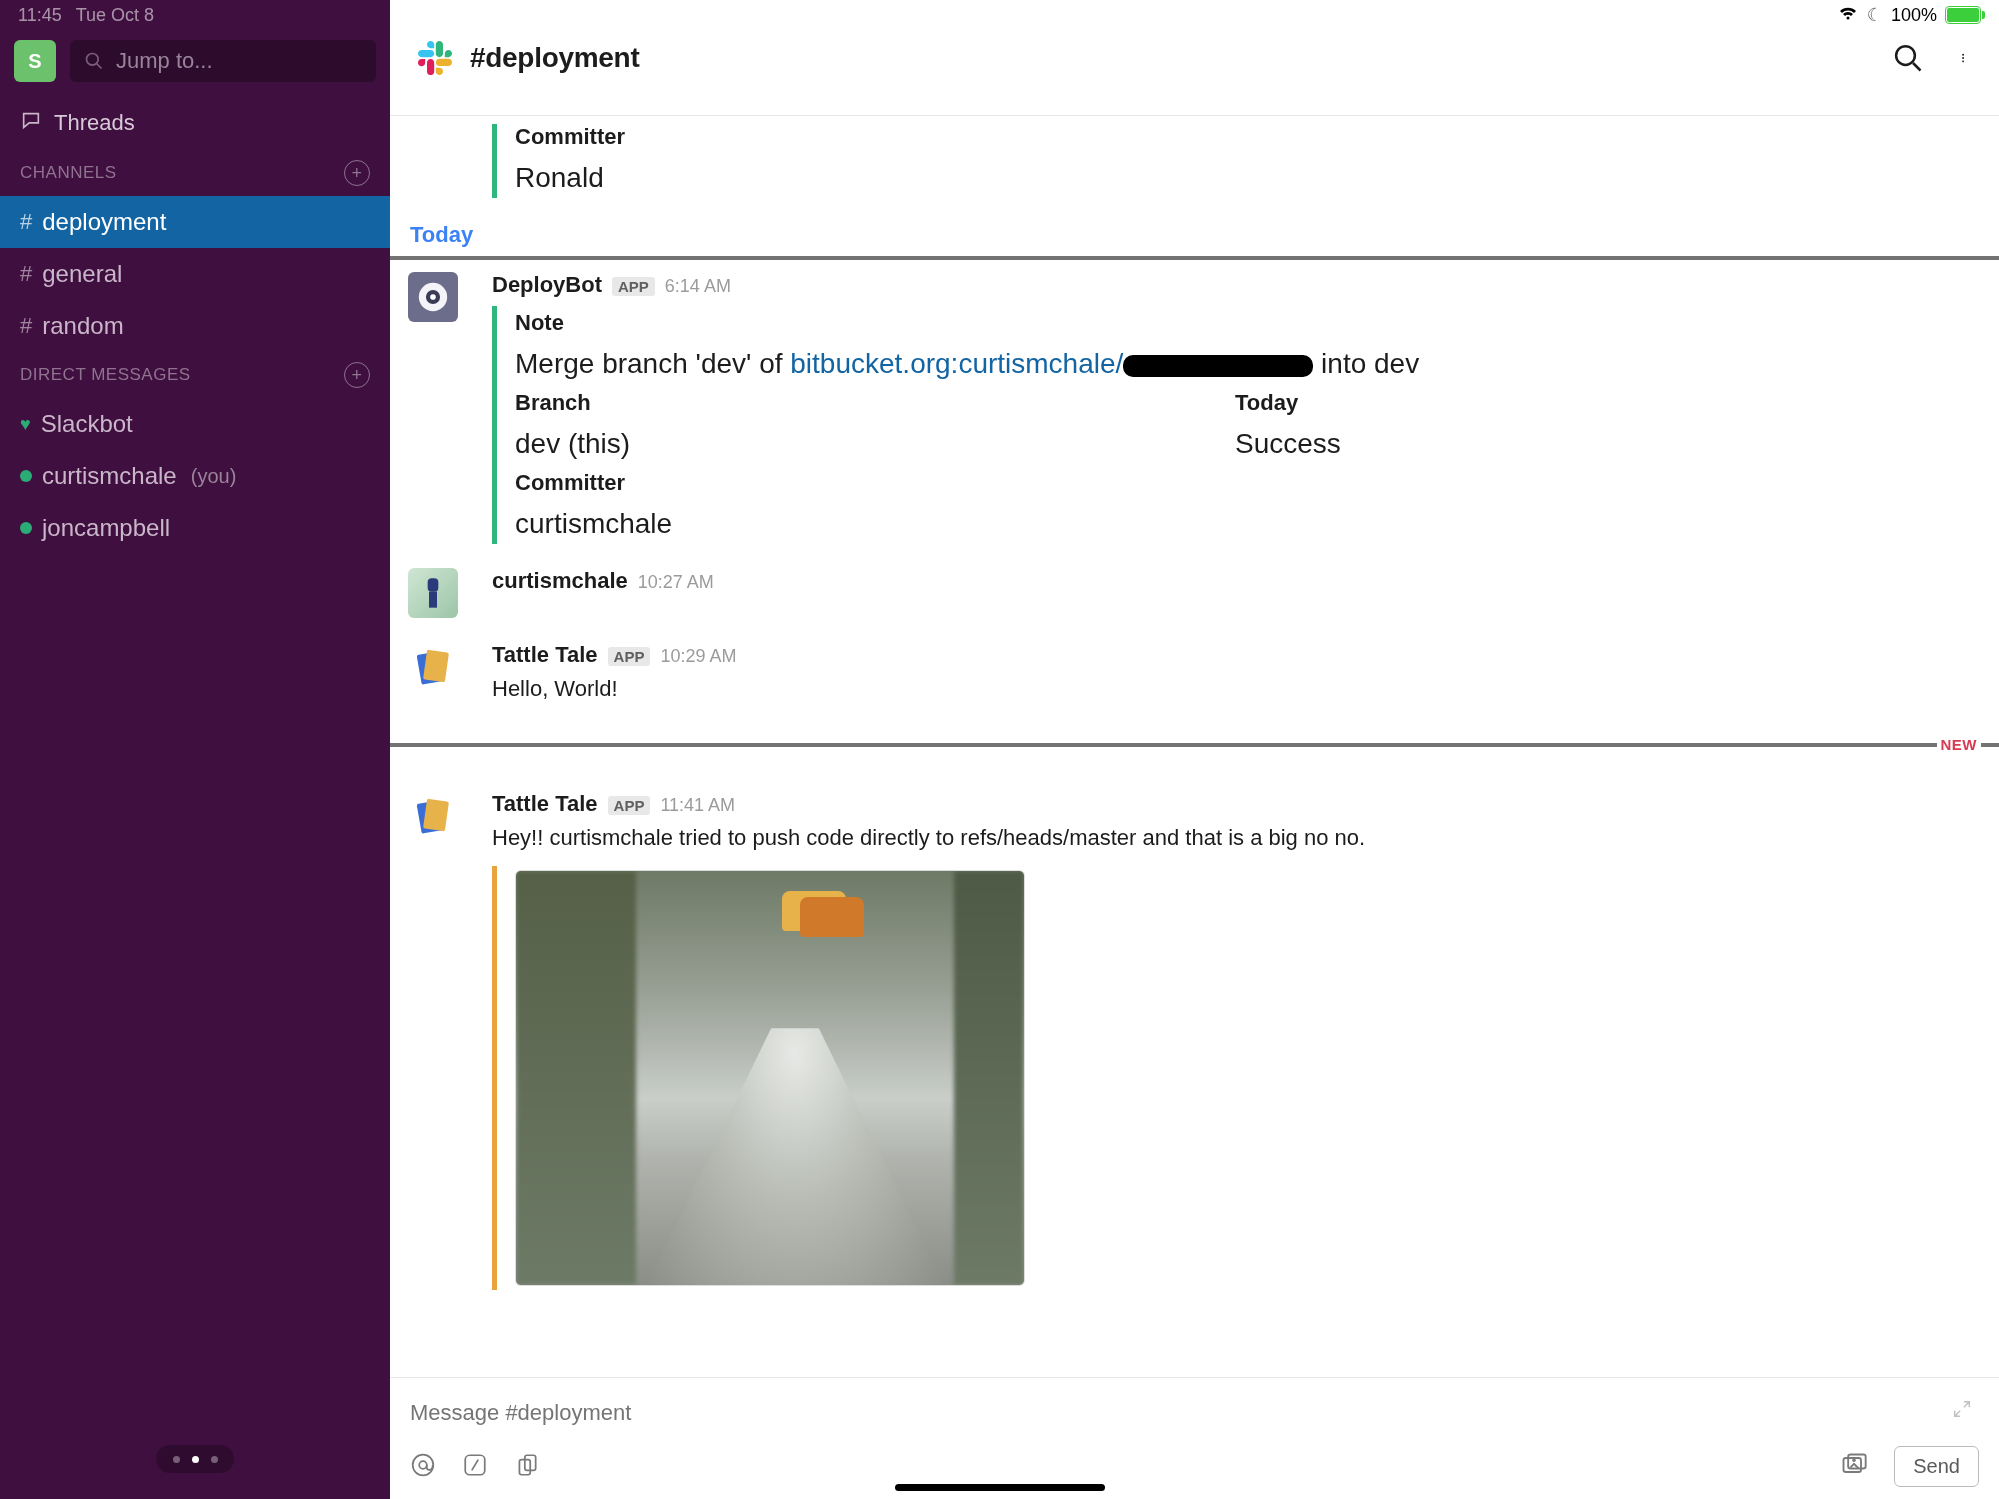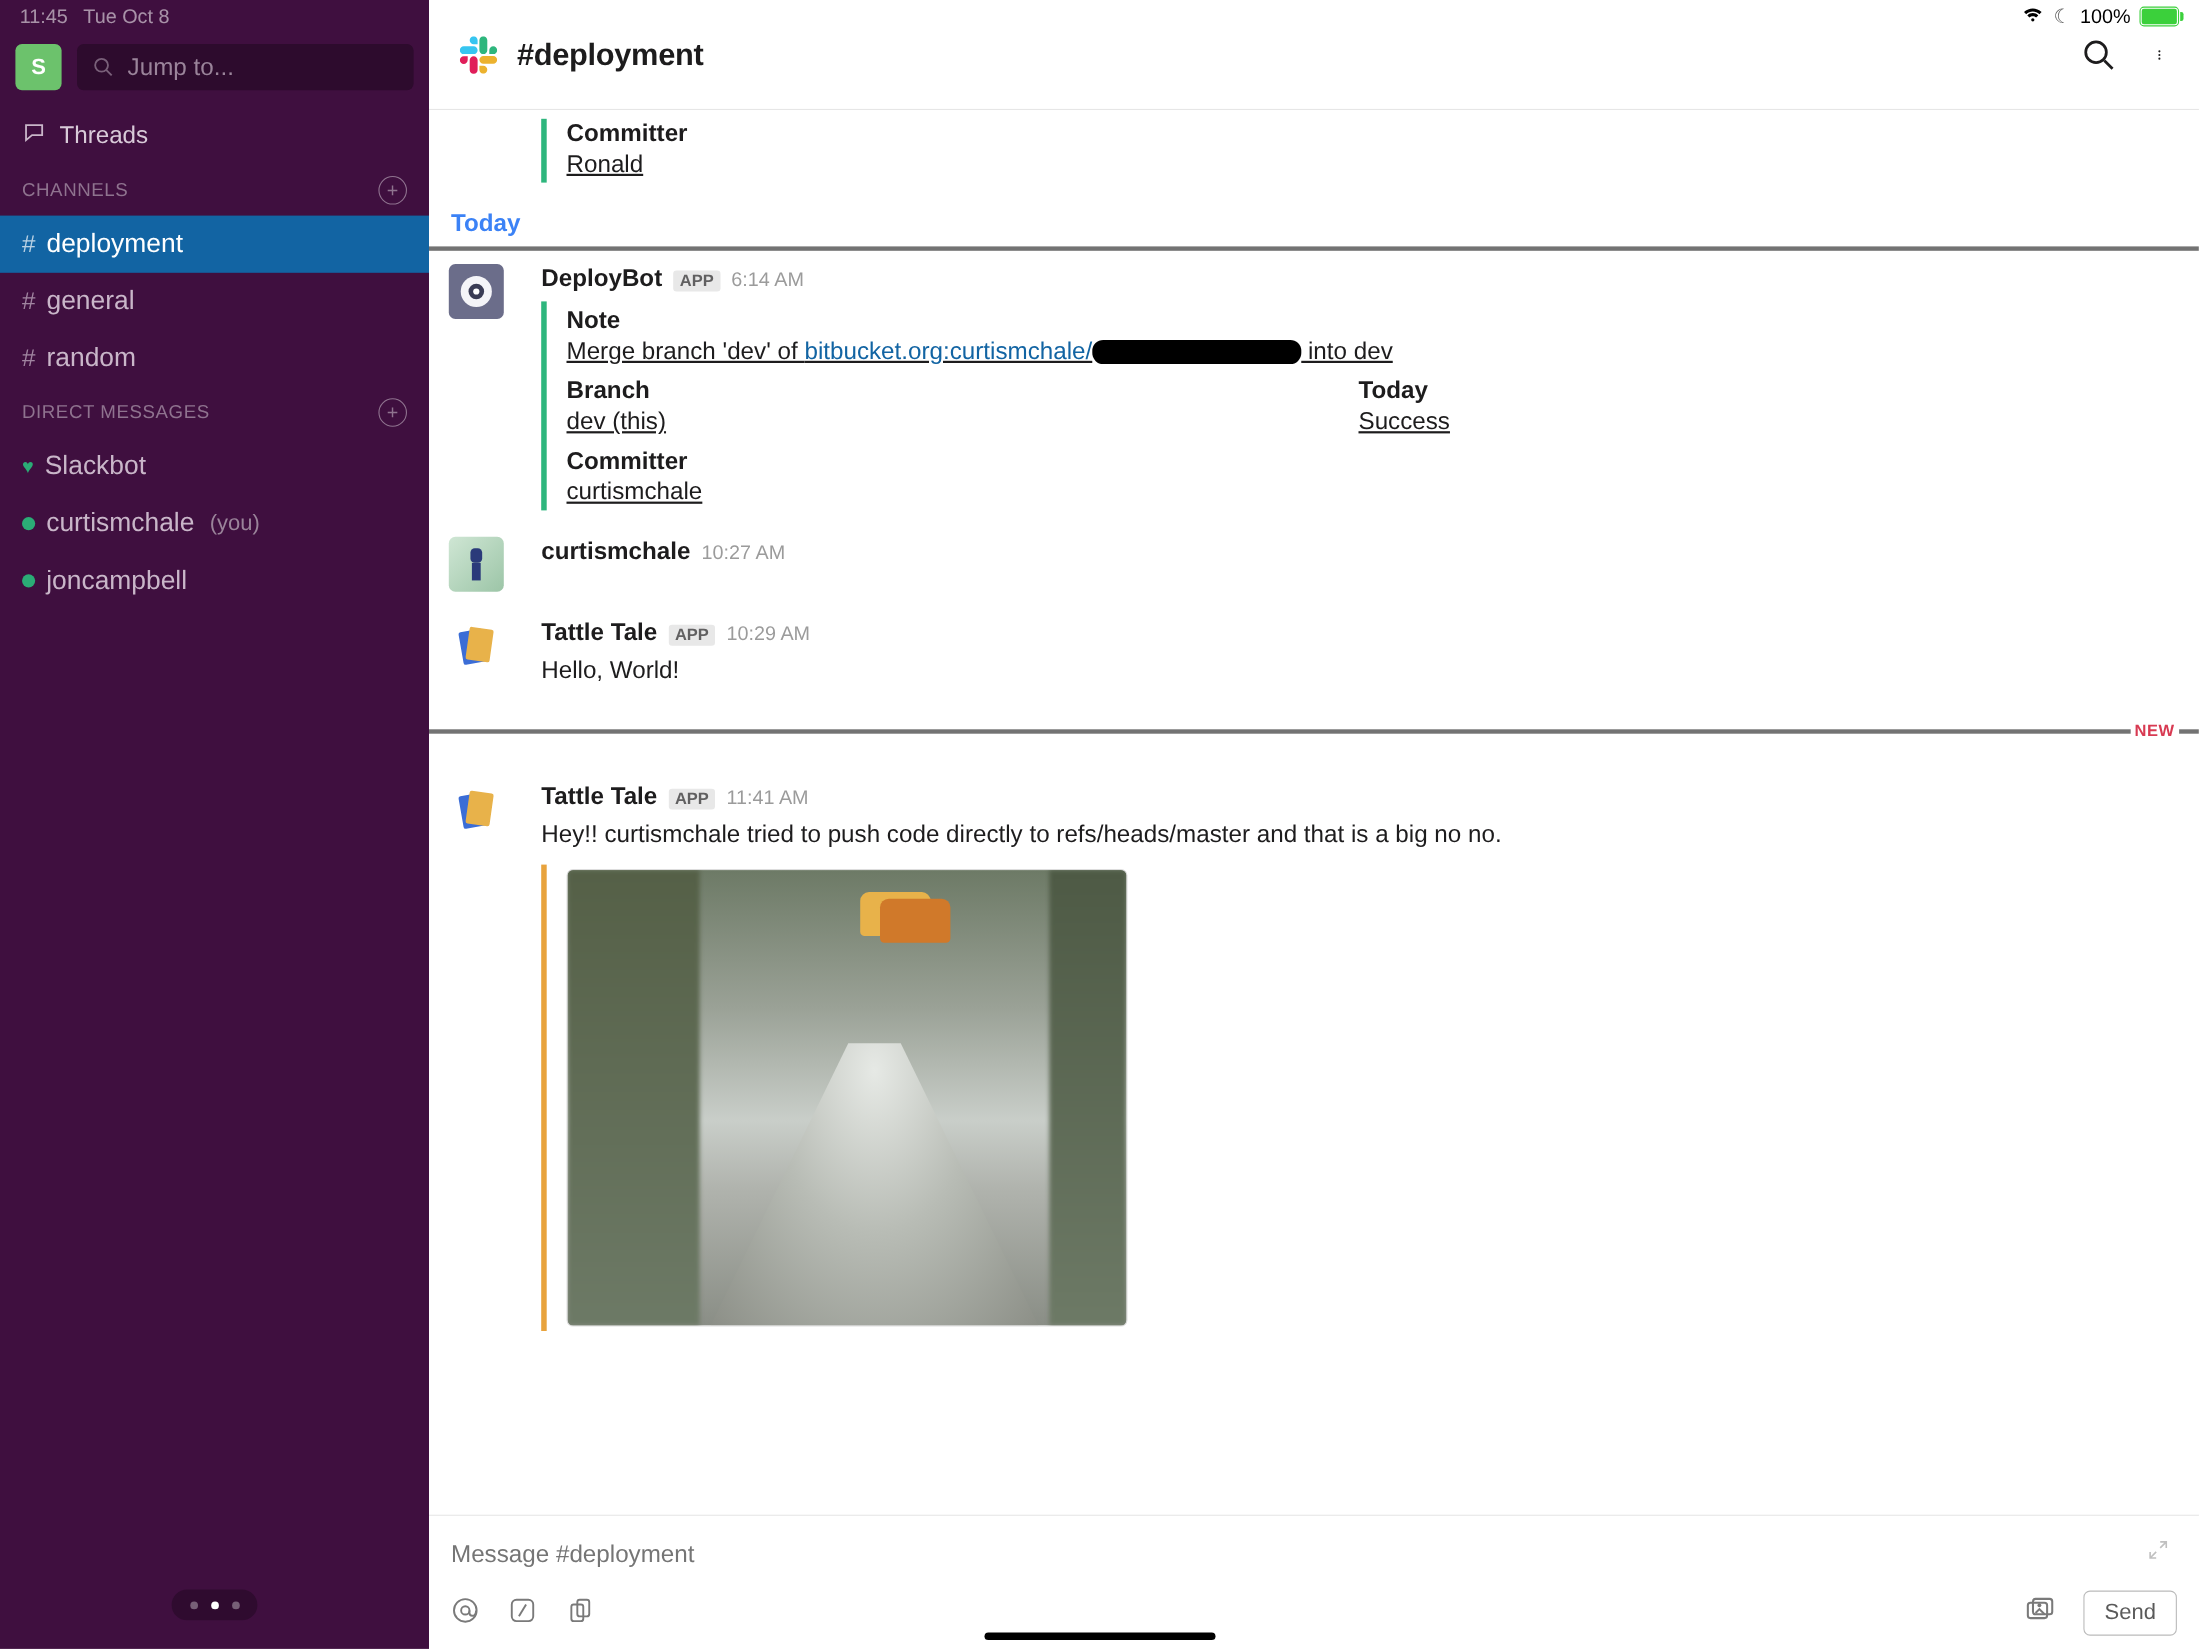--- a/index.html
+++ b/index.html
@@ -27,41 +27,41 @@
 .sb-hash { opacity:.7; font-size:22px; }
 .sb-presence { width:12px; height:12px; border-radius:50%; background:#2bac76; display:inline-block; }
 .sb-heart { color:#2bac76; font-size:18px; }
 .sb-you { color:#9a849a; font-size:20px; margin-left:4px; }
 
 .sb-dots { position:absolute; bottom:26px; left:50%; transform:translateX(-50%); width:78px; height:28px; background:rgba(0,0,0,.25); border-radius:14px; display:flex; align-items:center; justify-content:center; gap:12px; }
 .sb-dots span { width:7px; height:7px; border-radius:50%; background:rgba(255,255,255,.35); }
 .sb-dots span.active { background:#fff; }
 
 #main { position:absolute; top:0; left:390px; right:0; bottom:0; display:flex; flex-direction:column; background:#fff; }
-.header { height:100px; border-bottom:1px solid #e6e6e6; display:flex; align-items:center; padding:0 28px; gap:18px; }
+.header { height:116px; border-bottom:1px solid #e6e6e6; display:flex; align-items:center; padding:0 28px; gap:18px; }
 .slack-logo { width:34px; height:34px; }
 .chan-title { font-size:28px; font-weight:800; color:#1d1c1d; letter-spacing:-.3px; }
 .header-spacer { flex:1; }
 .header-icon { width:30px; height:30px; color:#1d1c1d; }
 
 .messages { flex:1; overflow-y:auto; padding: 0 0 10px 0; }
 .msg { padding: 12px 20px 12px 18px; display:flex; gap:34px; }
 .avatar { width:50px; height:50px; border-radius:6px; flex:none; background:#e8e8e8; display:flex; align-items:center; justify-content:center; font-size:28px; }
 .msg-body { flex:1; }
 .msg-head { display:flex; align-items:baseline; gap:10px; flex-wrap:wrap; }
 .msg-name { font-size:22px; font-weight:800; color:#1d1c1d; }
 .app-tag { font-size:15px; font-weight:600; background:#e8e8e8; color:#616061; border-radius:3px; padding:1px 6px; }
 .msg-time { font-size:18px; color:#9b9b9b; }
 .msg-text { font-size:22px; color:#1d1c1d; margin-top:4px; line-height:1.5; }
 .link { color:#1264a3; }
 .redact { display:inline-block; height: 22px; background:#000; border-radius:10px; vertical-align: middle; }
 
 .attach { border-left:5px solid #2eb67d; margin:8px 0 0 0; padding: 4px 0 4px 18px; }
 .attach .field-label { font-size:22px; font-weight:800; color:#1d1c1d; }
-.attach .field-val { font-size:22px; color:#1d1c1d; margin-top:2px;text-decoration:underline; }
+.attach .field-val { font-size:28px; color:#1d1c1d; margin-top:12px; }
 .attach-row { display:flex; gap:0; margin-top:10px; }
 .attach-row > div:first-child { width: 720px; }
 .attach.partial { padding-top:0; }
 
 .day-divider { font-size:22px; font-weight:800; color:#3b82f6; padding: 12px 20px 8px 20px; border-bottom:4px solid #737373; }
 
 .new-divider { position:relative; height:20px; border-top:4px solid #737373; margin: 26px 0 16px 0; }
 .new-divider .label { position:absolute; right:18px; top:-11px; background:#fff; color:#d83a52; font-size:15px; font-weight:700; letter-spacing:.5px; padding:0 4px; }
 
 .attach-img { border-left:5px solid #e8a33d; margin:12px 0 0 0; padding: 4px 0 4px 18px; }

